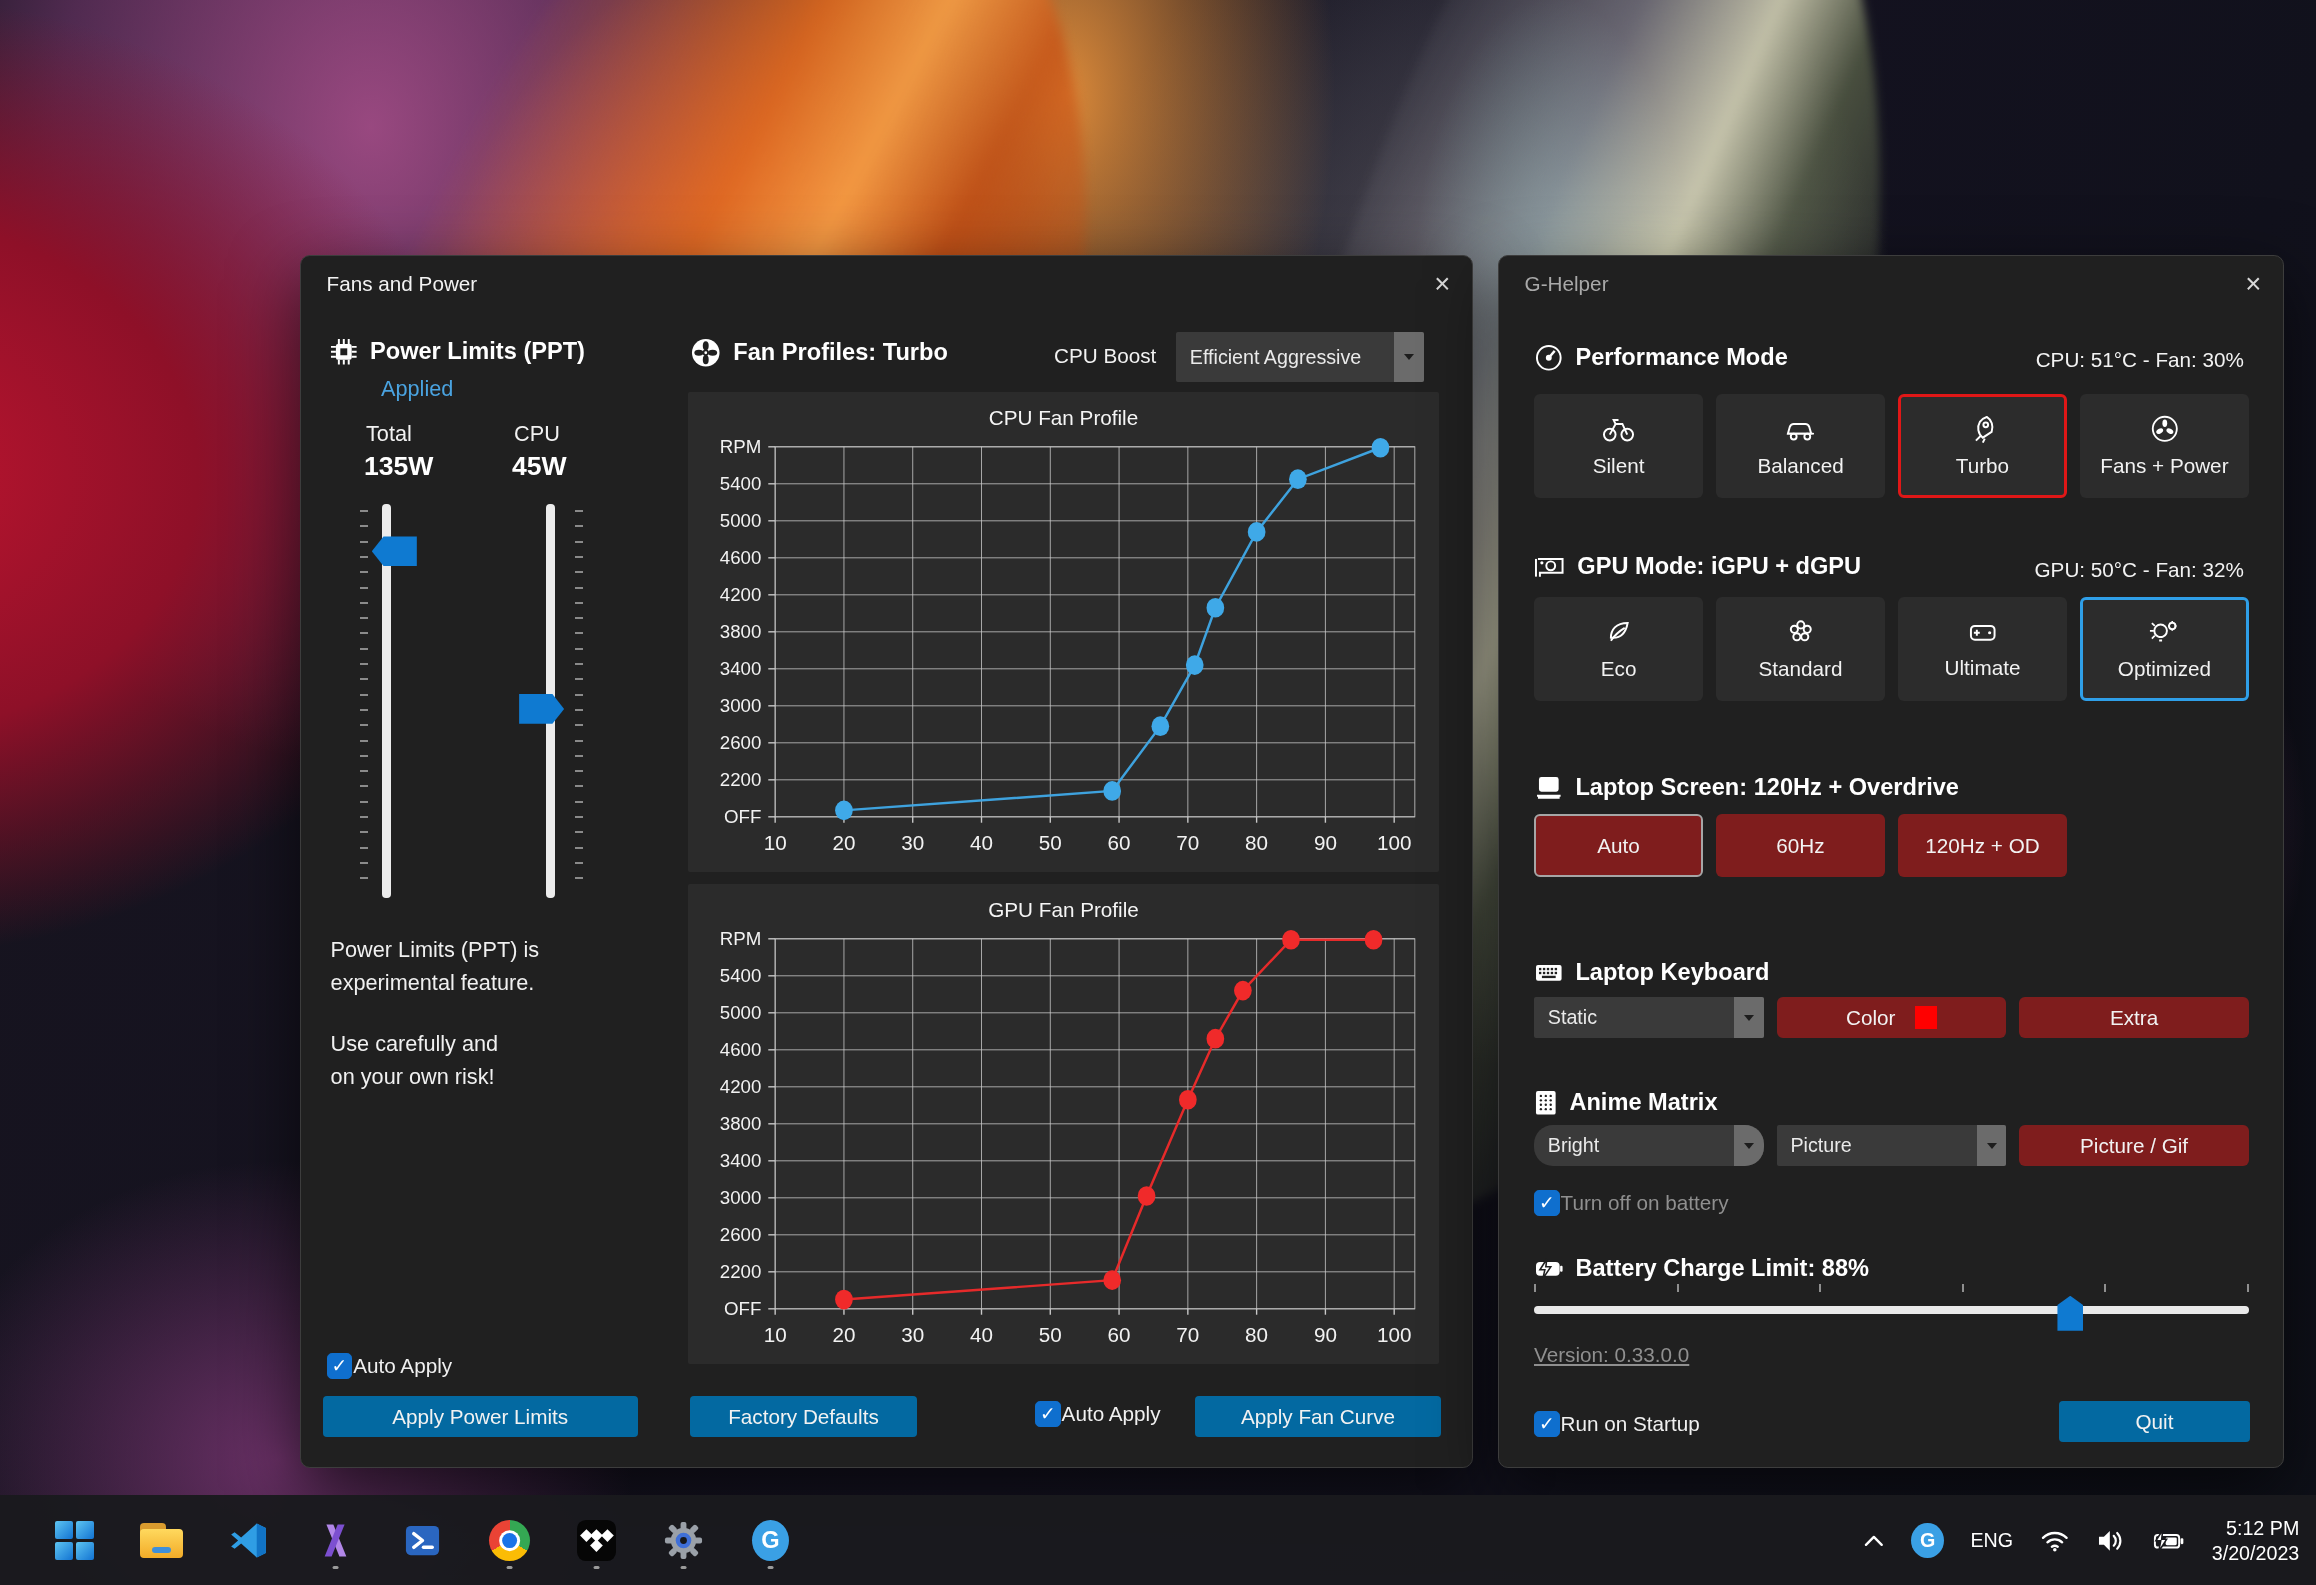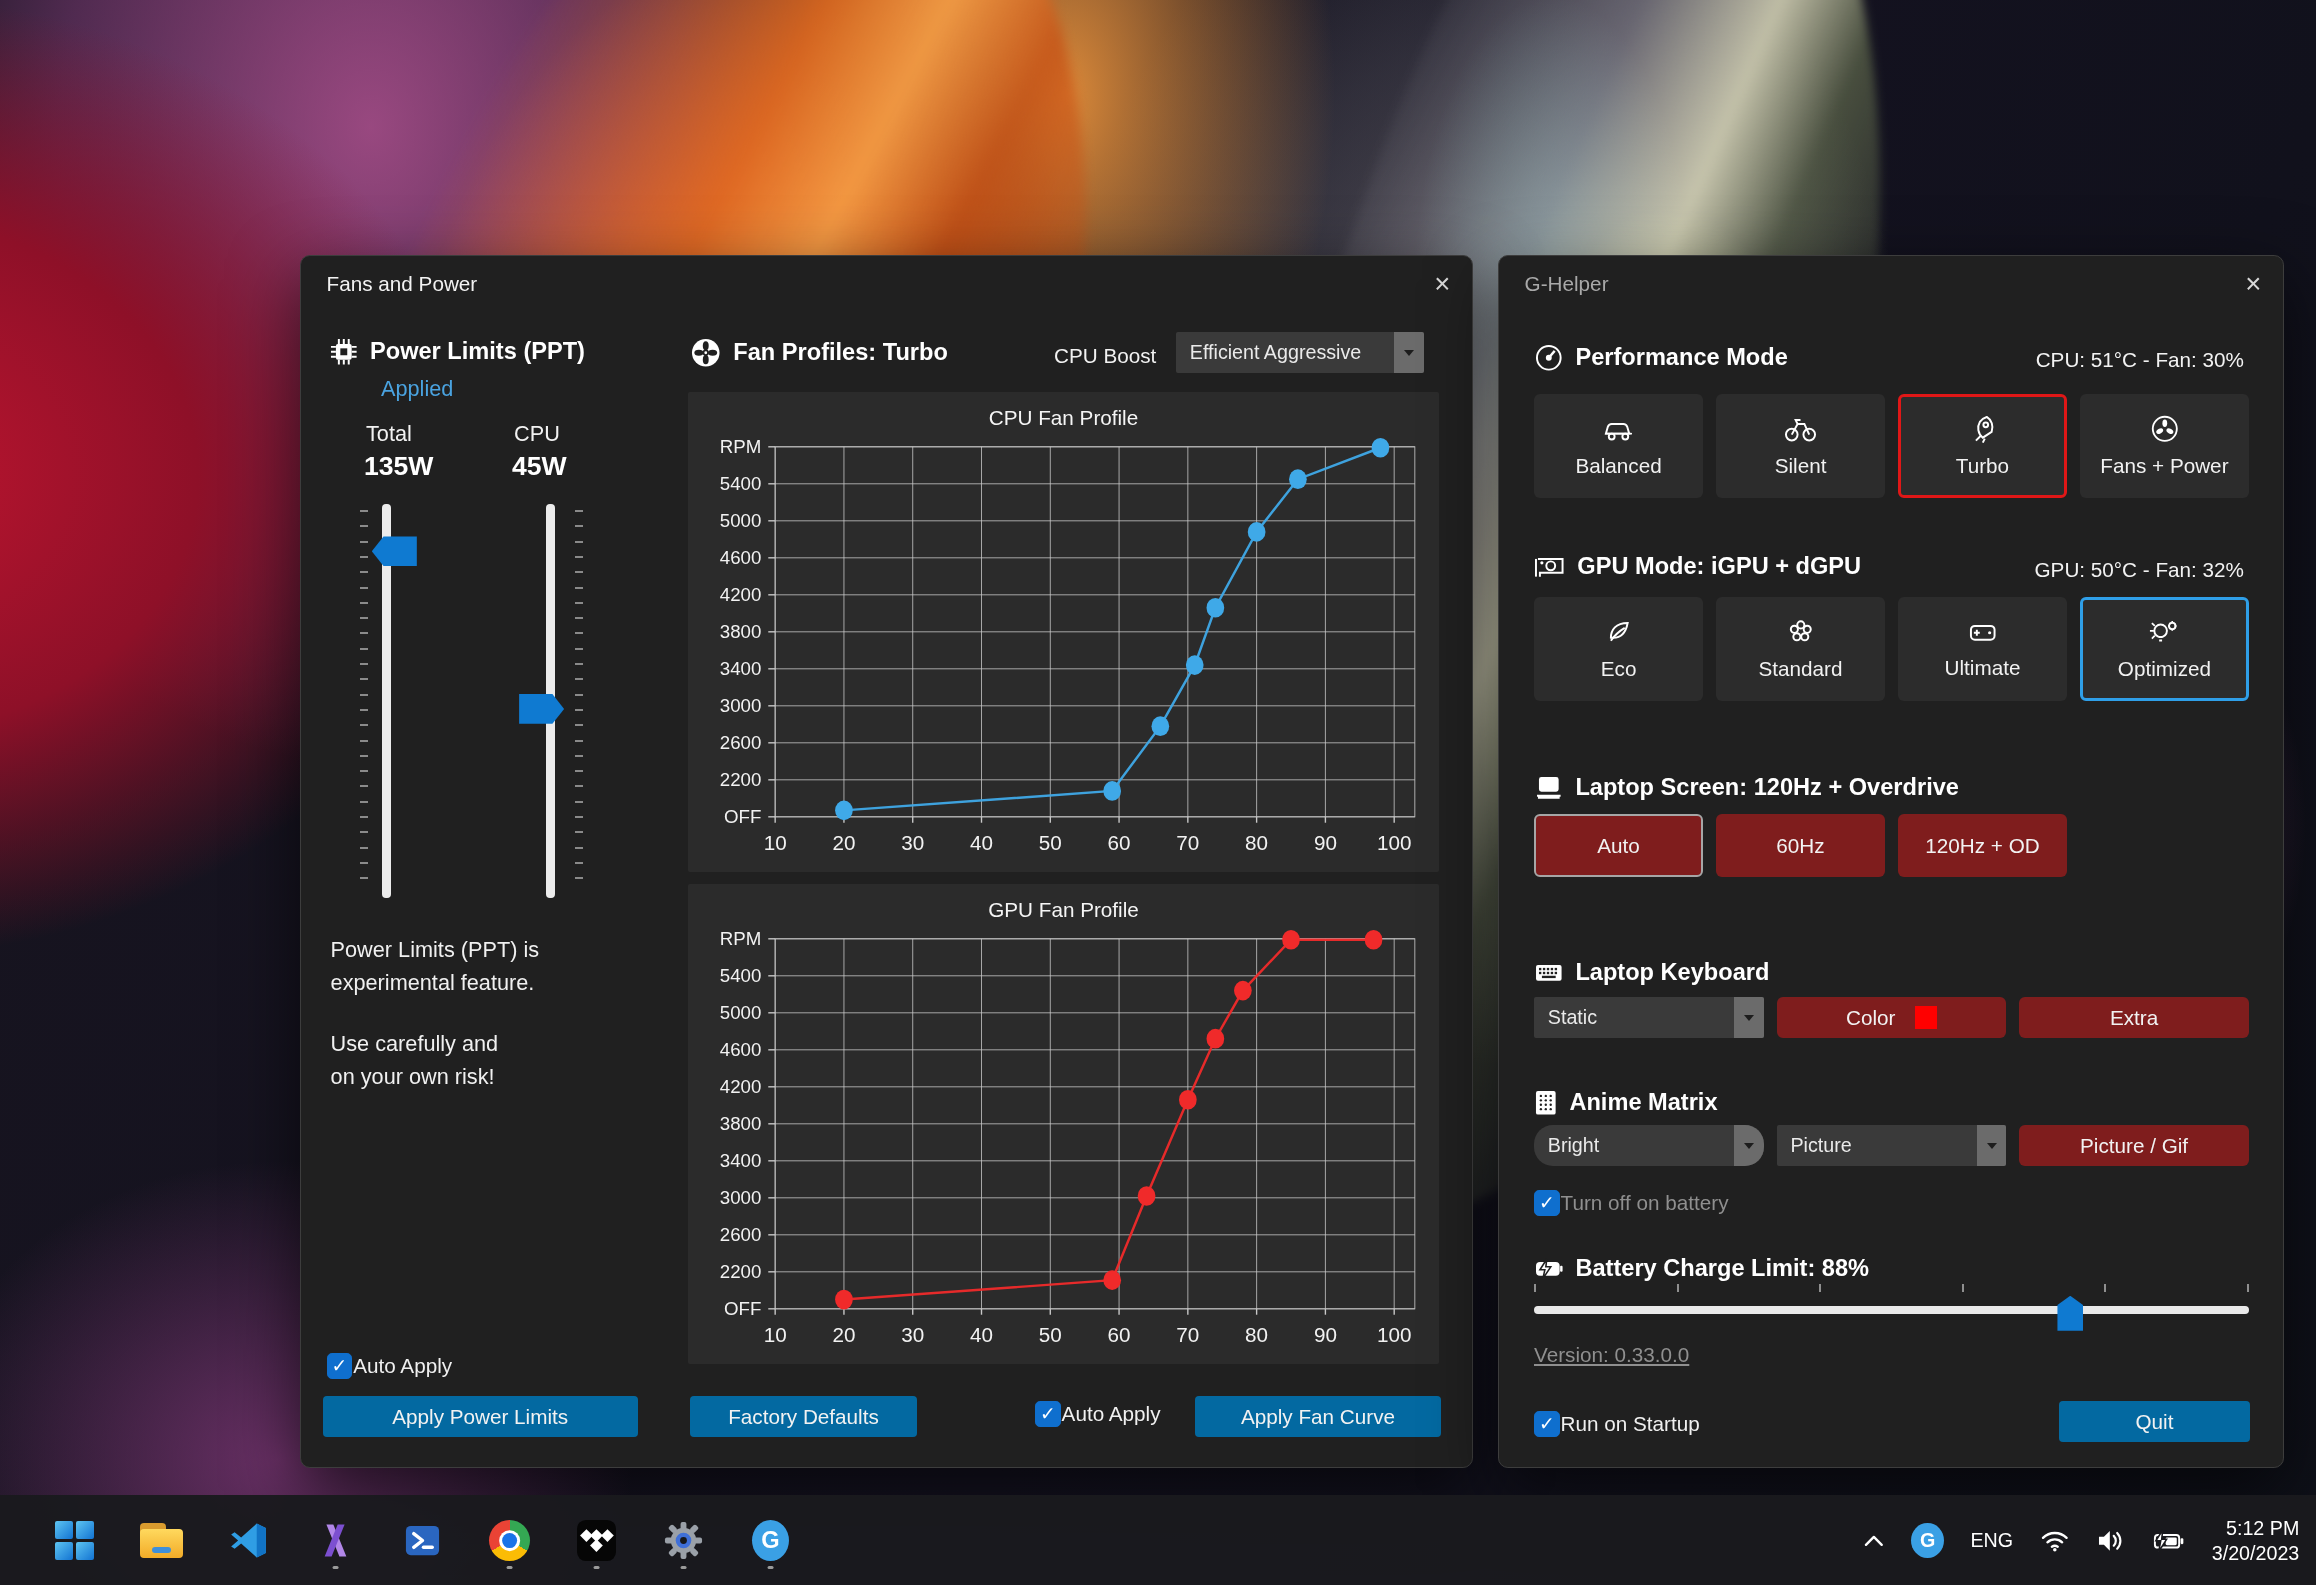--- a/index.html
+++ b/index.html
@@ -192,21 +192,21 @@
           <ellipse cx="23" cy="16" rx="4.6" ry="3"></ellipse>
           <ellipse cx="16" cy="23" rx="3" ry="4.6"></ellipse>
           <ellipse cx="9" cy="16" rx="4.6" ry="3"></ellipse>
         </g>
         <circle cx="16" cy="16" r="3.2" fill="#202020"></circle>
         <circle cx="16" cy="16" r="1.4" fill="#fff"></circle>
       </svg>
       <span>Fan Profiles: Turbo</span>
     </div>
     <span class="boost-label" style="left:753px;top:88px;">CPU Boost</span>
-    <div class="dropdown" style="left:875px;top:76px;width:248px;height:41px;">
+    <div class="dropdown" style="left:875px;top:76px;width:248px;height:50px;">
       <span class="dd-value">Efficient Aggressive</span>
       <span class="dd-arrow"></span>
     </div>
 
     <div class="chart-panel" style="left:387px;top:136px;">
       <div class="chart-title">CPU Fan Profile</div>
       <svg width="751" height="433" viewBox="0 0 762 440">
           <line x1="88" x2="88" y1="12" y2="388" stroke="#c9c9c9" stroke-opacity="0.8" stroke-width="1"></line>
           <line x1="88" x2="88" y1="388" y2="394" stroke="#c9c9c9" stroke-width="1.4"></line>
           <line x1="157.89247311827955" x2="157.89247311827955" y1="12" y2="388" stroke="#c9c9c9" stroke-opacity="0.8" stroke-width="1"></line>
@@ -380,34 +380,34 @@
         <circle cx="15" cy="15" r="12"></circle>
         <path d="M15 15 L21 8" stroke-width="2.4"></path>
         <circle cx="15" cy="15" r="2" fill="#fff"></circle>
       </svg>
       <span>Performance Mode</span>
     </div>
     <span class="sec-status" style="top:92px;">CPU: 51°C -  Fan: 30%</span>
     <div class="tile-grid" style="top:138px;height:104px;">
       <div class="tile">
         <svg width="33" height="29.6" viewBox="0 0 34 30" fill="none" stroke="#fff" stroke-width="2">
+          <circle cx="8" cy="21" r="6"></circle>
+            <circle cx="26" cy="21" r="6"></circle>
+          <path d="M8 21 L14 10 H21 L26 21 M14 10 L12 6 H17"></path>
+        </svg>
+        <span>Silent</span>
+      </div>
+      <div class="tile">
+        <svg width="33" height="29.6" viewBox="0 0 34 30" fill="none" stroke="#fff" stroke-width="2">
           <path d="M4 20 L6 13 Q7 10 10 10 H22 Q25 10 26 13 L28 20 H4 Z"></path>
           <path d="M4 20 H30" stroke-linecap="round"></path>
           <circle cx="10" cy="23" r="3"></circle>
             <circle cx="24" cy="23" r="3"></circle>
         </svg>
         <span>Balanced</span>
-      </div>
-      <div class="tile">
-        <svg width="33" height="29.6" viewBox="0 0 34 30" fill="none" stroke="#fff" stroke-width="2">
-          <circle cx="8" cy="21" r="6"></circle>
-            <circle cx="26" cy="21" r="6"></circle>
-          <path d="M8 21 L14 10 H21 L26 21 M14 10 L12 6 H17"></path>
-        </svg>
-        <span>Silent</span>
       </div>
       <div class="tile sel-red">
         <svg width="29.6" height="29.6" viewBox="0 0 30 30" fill="none" stroke="#fff" stroke-width="2">
           <path d="M19 3 C24 6 26 12 24 18 L15 24 C10 20 9 13 12 8 C14 5 16 4 19 3 Z"></path>
           <circle cx="18" cy="11" r="2.4"></circle>
           <path d="M13 22 L8 27 M17 25 L15 29"></path>
         </svg>
         <span>Turbo</span>
       </div>
       <div class="tile">

